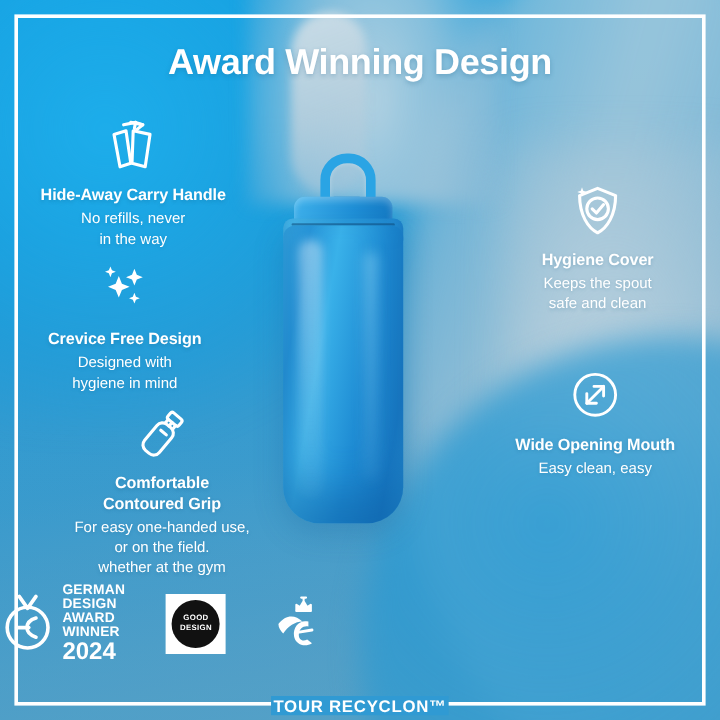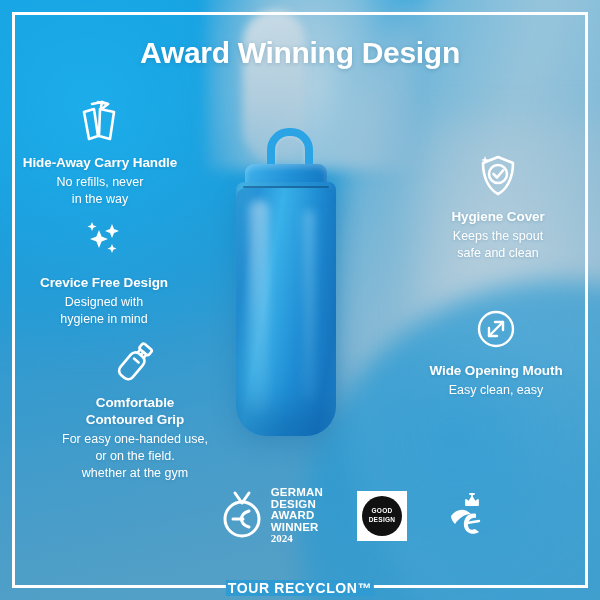--- a/index.html
+++ b/index.html
@@ -240,52 +240,52 @@
     text-shadow: 0 1px 3px rgba(20,90,130,0.25);
   }
   .feature .f-desc {
     font-size: 12.5px;
     font-weight: normal;
     line-height: 1.38;
     margin-top: 2px;
     text-shadow: 0 1px 3px rgba(20,90,130,0.22);
   }
 
-  #feat-handle  { left: 0;   top: 98px; }
+  #feat-handle  { left: 11px;   top: 98px; }
   #feat-crevice { left: 4px;   top: 218px; }
   #feat-grip    { left: -1px;  top: 338px; margin-left: 36px; }
   #feat-hygiene { left: 398px; top: 152px; }
   #feat-mouth   { left: 396px; top: 306px; }
 
   
   .awards {
     position: absolute;
     left: 0;
     top: 487px;
     width: 491px;
     display: flex;
-    justify-content: flex-end;
+    justify-content: flex-start;
     align-items: center;
     gap: 34px;
   }
   .gda {
     display: flex;
     align-items: center;
     gap: 6px;
   }
   .gda-text {
     color: #ffffff;
     font-size: 11.5px;
     font-weight: bold;
     line-height: 1.0;
     letter-spacing: 0.2px;
     text-align: left;
   }
   .gda-text span { display: block; }
-  .gda-text .yr { font-size: 11px; letter-spacing: 0px; font-family: Liberation Serif, serif; }
+  .gda-text .yr { font-size: 20px; letter-spacing: 0px; }
 
   .good-design {
     width: 50px;
     height: 50px;
     background: #ffffff;
     display: flex;
     align-items: center;
     justify-content: center;
   }
   .gd-circle {

